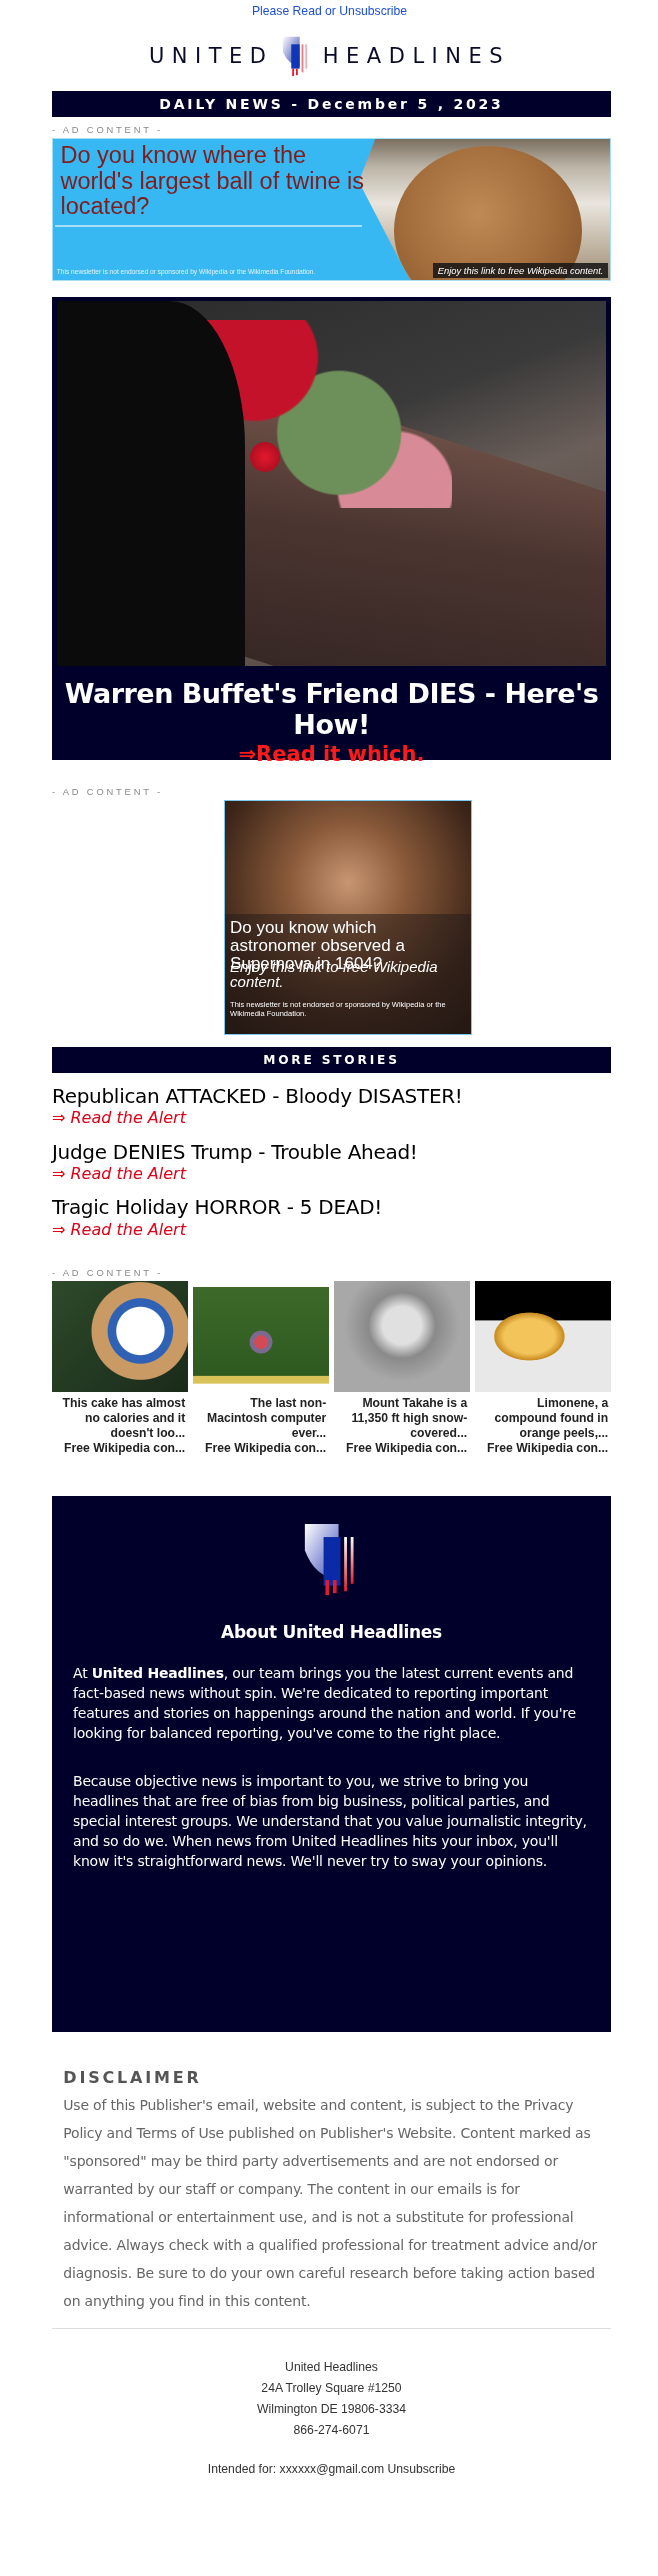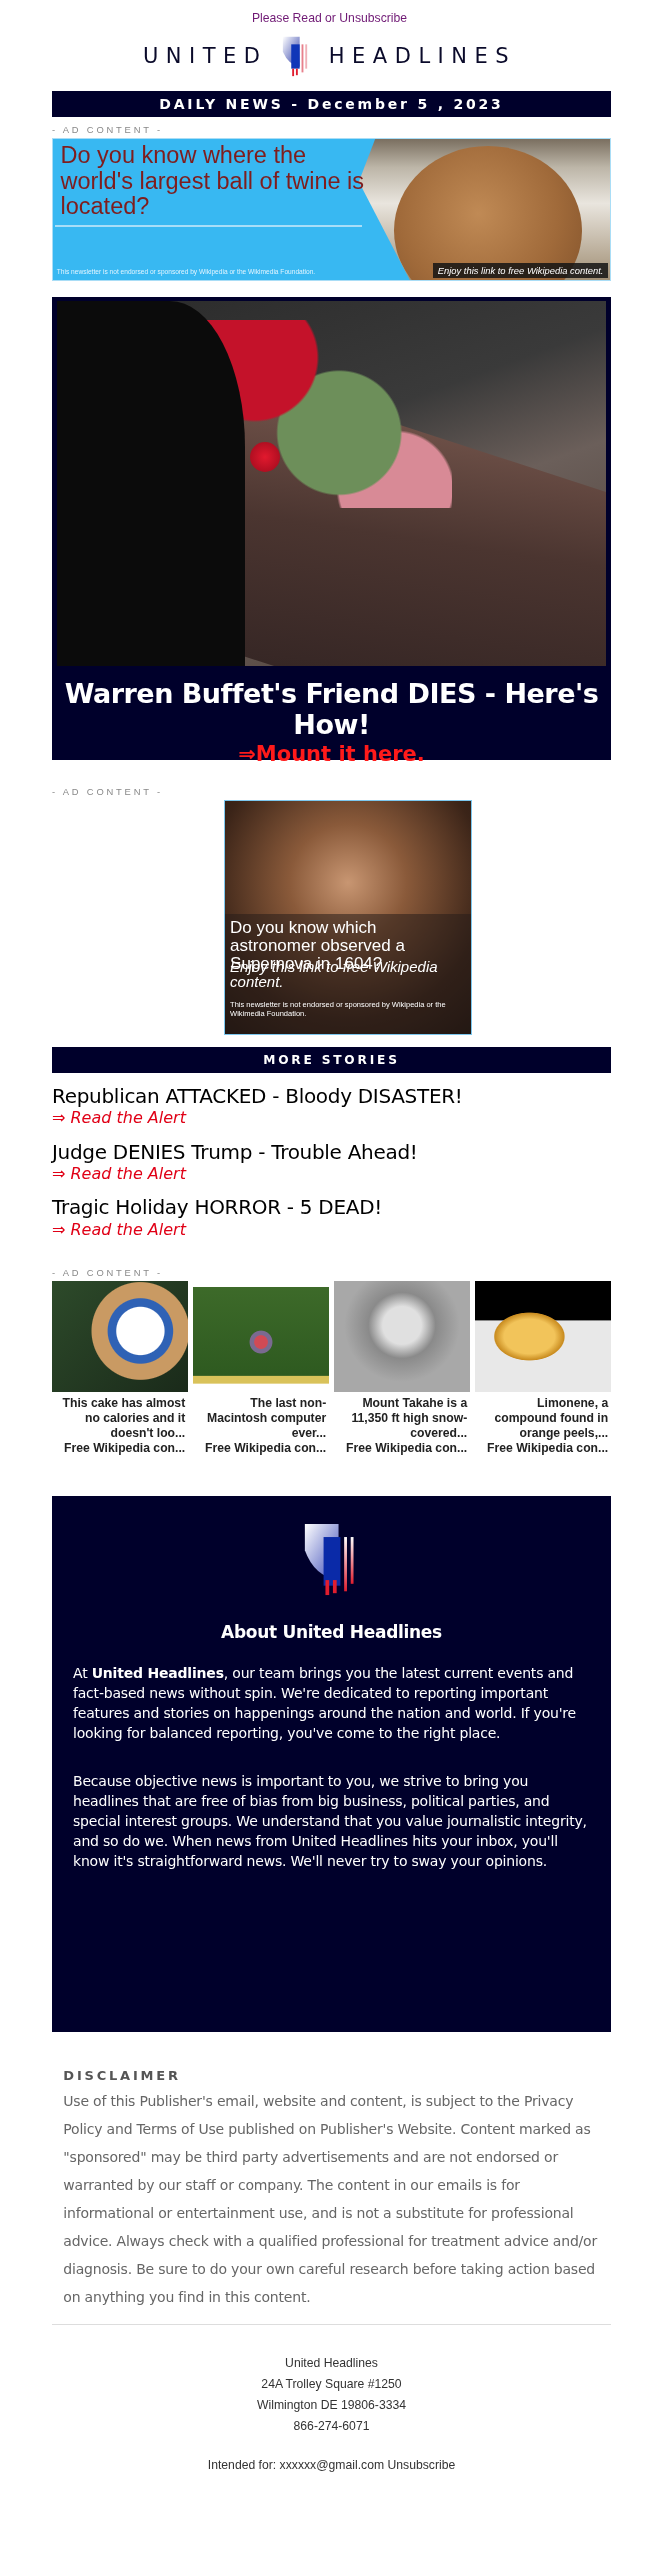--- a/index.html
+++ b/index.html
@@ -1,19 +1,19 @@
 <!DOCTYPE html>
 <html style="font-size:15px"><head>
 <meta charset="utf-8">
 <style>
   * { box-sizing: border-box; margin: 0; padding: 0; }
   body { width: 659px; background: #ffffff; font-family: "DejaVu Sans", sans-serif; color: #000; }
   .page { width: 659px; position: relative; }
-  .preheader { text-align: center; font-family: "Liberation Sans", sans-serif; font-size: 12.2px; color: #701a75; padding-top: 11px; height: 21px; }
-  .logo-row { height: 70px; display: flex; align-items: center; justify-content: center; gap: 10px; }
+  .preheader { text-align: center; font-family: "Liberation Sans", sans-serif; font-size: 12.2px; color: #1d4ed8; padding-top: 4px; height: 21px; }
+  .logo-row { height: 70px; display: flex; align-items: center; justify-content: center; gap: 4px; }
   .logo-word { font-family: "DejaVu Sans", sans-serif; font-size: 21px; letter-spacing: 7.5px; color: #0a0a2a; font-weight: normal; }
   .logo-mark { width: 32px; height: 43px; margin: 0 7.5px 0 1.9px; display: inline-block; }
   .wrap { width: 559px; margin-left: 52px; }
   .navy-bar { background: #00002b; color: #fff; text-align: center; font-weight: bold; letter-spacing: 2.8px; }
   .daily-bar { height: 26px; line-height: 26px; font-size: 14px; }
   .ad-label { text-align: left; font-family: Liberation Sans, sans-serif; font-size: 9.4px; letter-spacing: 2.8px; color: #888; height: 17px; line-height: 17px; }
   .twine-ad { position: relative; height: 143px; background: #38b8f2; overflow: hidden; border: 0.9px solid #a9ddf6; }
   .twine-photo { position: absolute; right: 0; top: 0; width: 273px; height: 143px; background: linear-gradient(180deg,#7a6f60 0%, #bdb6a8 20%, #e9e5de 45%, #9f8d72 100%); clip-path: polygon(14% 0, 100% 0, 100% 100%, 27% 100%, 8% 30%); }
   .twine-ball { position: absolute; right: 28px; top: 7.5px; width: 188px; height: 169px; border-radius: 50%; background: radial-gradient(circle at 45% 40%, #c08a55 0%, #a06a3a 55%, #7b4d28 100%); }
   .twine-title { position: absolute; left: 7.5px; top: 4.7px; width: 320px; font-family: "Liberation Sans", sans-serif; color: #7f1d1d; font-size: 23.5px; line-height: 25.4px; }
@@ -42,21 +42,21 @@
   .tile { width: 136px; }
   .tile-img { height: 111px; }
   .tile-text { font-family: "Liberation Sans", sans-serif; font-weight: bold; color: #222; font-size: 12.2px; line-height: 15px; padding: 3.8px 2.8px 0 2.8px; }
   .tile-src { font-family: "Liberation Sans", sans-serif; font-weight: bold; color: #222; font-size: 12.2px; line-height: 15px; padding: 0 2.8px; white-space: nowrap; overflow: hidden; }
   .about { background: #00002b; margin-top: 40px; height: 536px; color: #fff; padding: 26px 21px 0 21px; }
   .about-logo { display: block; margin: 0 auto; width: 58px; height: 75px; }
   .about-title { text-align: center; font-size: 17px; font-weight: bold; margin-top: 24.5px; letter-spacing: -0.3px; }
   .about-p { font-size: 14px; line-height: 20px; margin-top: 21px; letter-spacing: -0.2px; }
   .about-p + .about-p { margin-top: 28px; }
   .disclaimer { padding: 36px 11.3px 0 11.3px; }
-  .disc-title { font-size: 13px; letter-spacing: 2.8px; color: #555; font-weight: bold; }
+  .disc-title { font-size: 16px; letter-spacing: 2.8px; color: #555; font-weight: bold; }
   .disc-text { font-size: 14px; line-height: 28px; color: #666; margin-top: 3.8px; letter-spacing: -0.2px; }
   .divider { border: 0; border-top: 0.9px solid #ddd; margin-top: 13px; }
   .footer { text-align: center; font-family: "Liberation Sans", sans-serif; color: #333; font-size: 12.2px; }
   .addr { margin-top: 28px; line-height: 21px; }
   .intended { margin-top: 21px; }
   .copyright { margin-top: 21px; }
   a { color: inherit; text-decoration: none; }
 </style>
 </head>
 <body>
@@ -99,21 +99,21 @@
     </a>
 
     <div class="main-story">
       <div class="main-photo">
         <div class="casket"></div>
         <div class="flowers"></div>
         <div class="mourner"></div>
         <div class="rose"></div>
       </div>
       <div class="main-headline">Warren Buffet's Friend DIES - Here's How!</div>
-      <a class="main-link">⇒Mount it here.</a>
+      <a class="main-link">⇒Read it which.</a>
     </div>
 
     <div class="ad-label" style="margin-top:23.5px">- AD CONTENT -</div>
     <a class="ad-center" style="display:block">
       <div class="kepler-ad">
         <div class="kepler-band"></div>
         <div class="kepler-q">Do you know which astronomer observed a Supernova in 1604?</div>
         <div class="kepler-enjoy">Enjoy this link to free Wikipedia content.</div>
         <div class="kepler-foot">This newsletter is not endorsed or sponsored by Wikipedia or the Wikimedia Foundation.</div>
       </div>

